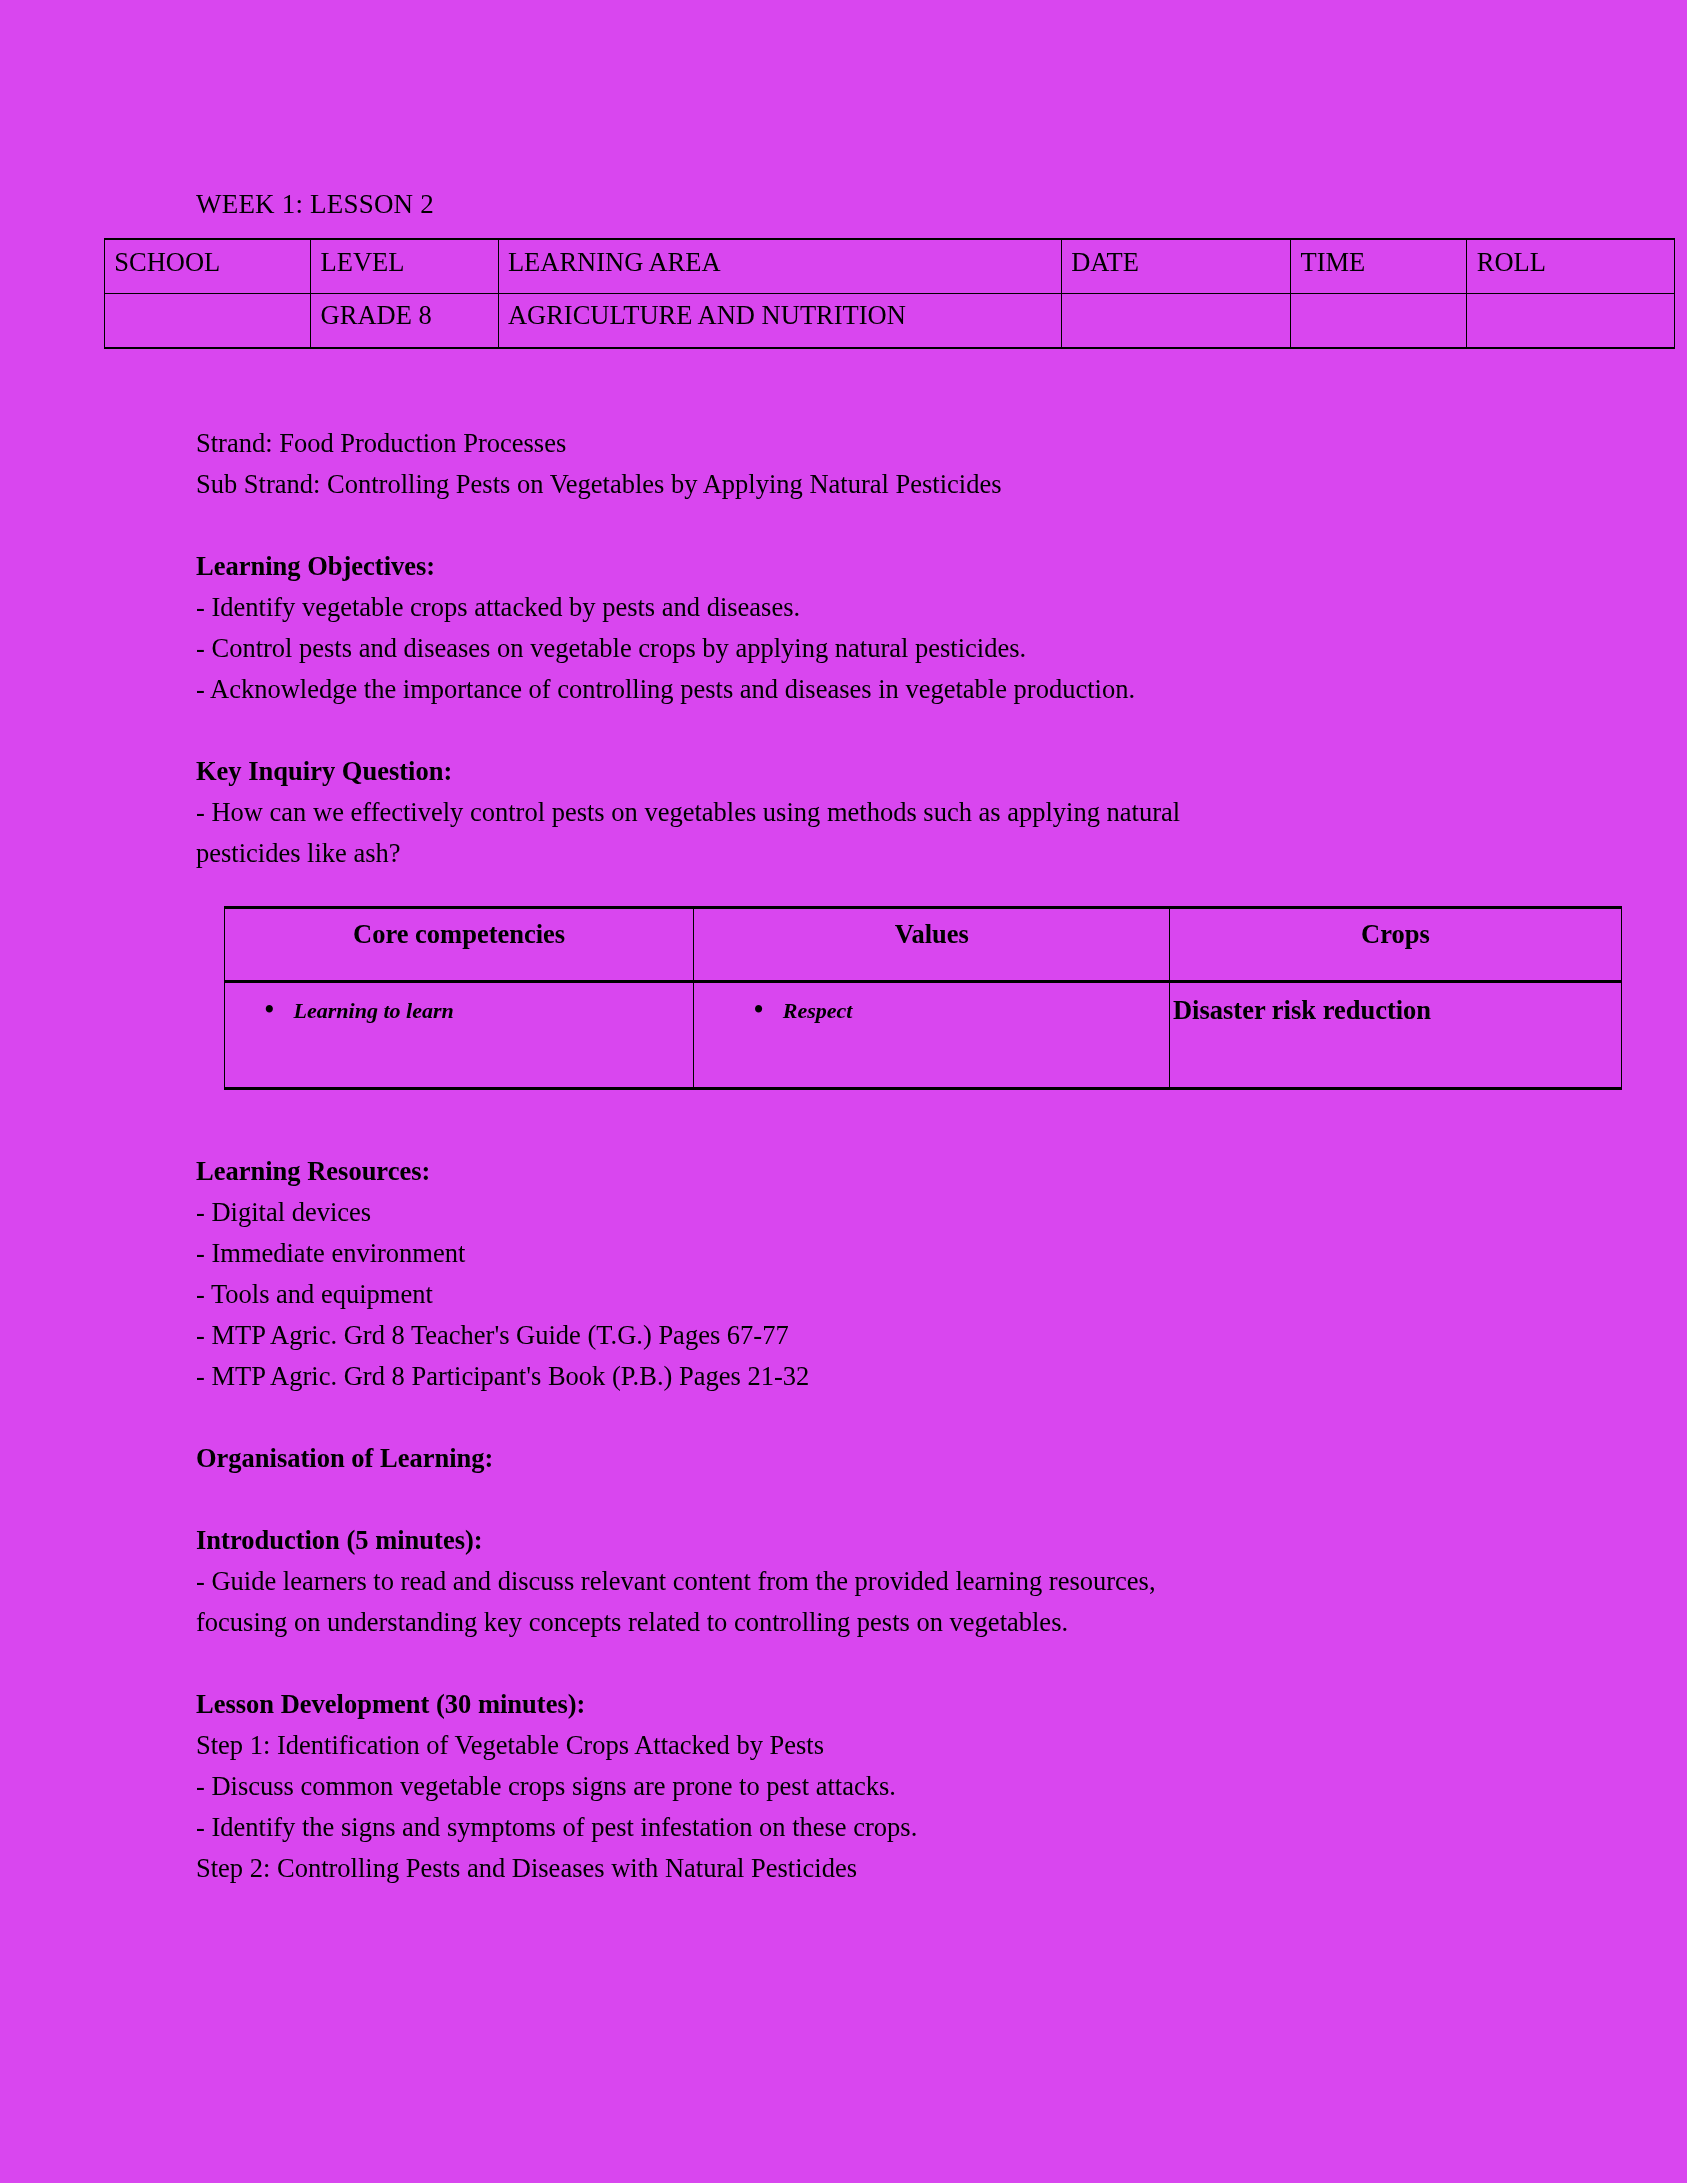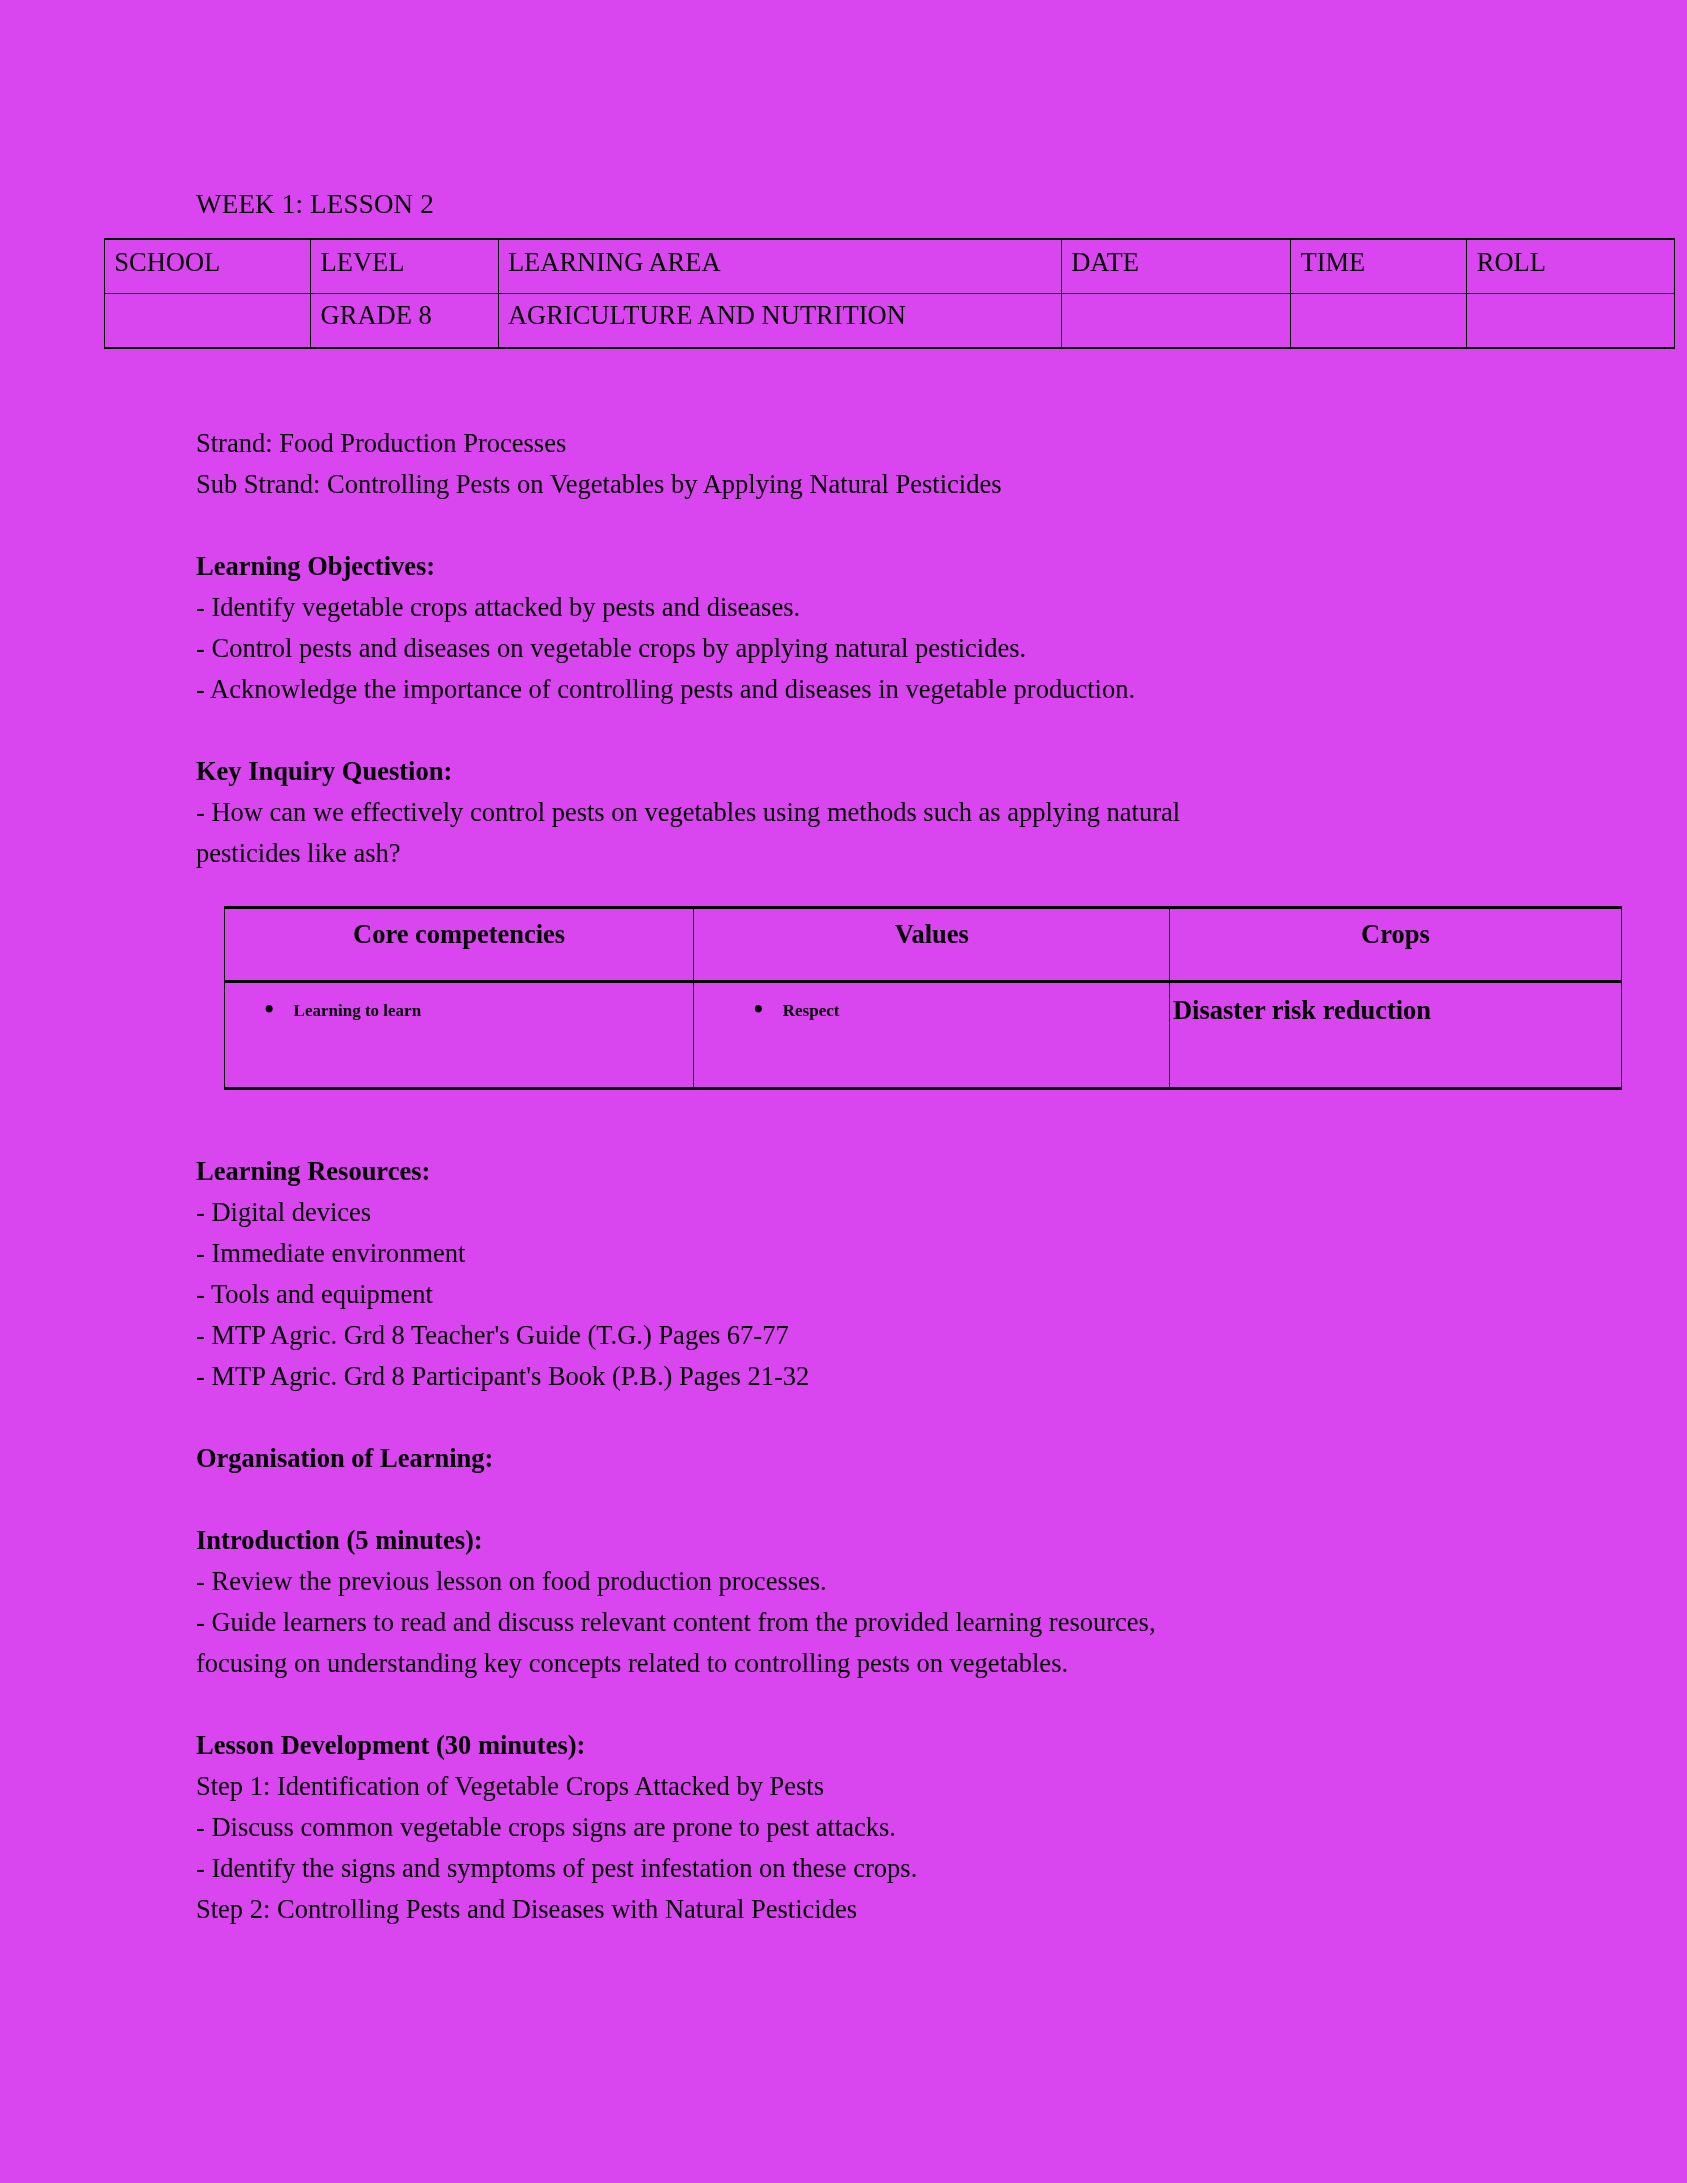--- a/index.html
+++ b/index.html
@@ -107,23 +107,24 @@
   .cc-2 { width: 470px; }
   .cc-3 { width: 445px; }
   .bullet-list {
     list-style: none;
     margin: 0;
     padding: 0 0 0 66px;
     font-weight: bold;
   }
   .bullet-list li {
     position: relative;
-    font-size: 17px;
+    font-size: 22px;
     line-height: 41px;
     max-width: 172px;
+    font-style: italic;
   }
   .bullet-list li::before {
     content: "\2022";
     position: absolute;
     left: -29px;
     top: -1.3px;
     font-size: 26.5px;
   }
   .bullet-list.indent-2 { padding-left: 86px; }
   .bullet-list.indent-2 li { max-width: 278px; }
@@ -220,21 +221,20 @@
     <div class="ln">- MTP Agric. Grd 8 Teacher's Guide (T.G.) Pages 67-77</div>
     <div class="ln">- MTP Agric. Grd 8 Participant's Book (P.B.) Pages 21-32</div>
 
     <div class="spacer-m"></div>
 
     <div class="ln b">Organisation of Learning:</div>
 
     <div class="spacer-m"></div>
 
     <div class="ln b">Introduction (5 minutes):</div>
-    <div class="ln">- Review the previous lesson on food production processes.</div>
     <div class="ln">- Guide learners to read and discuss relevant content from the provided learning resources,</div>
     <div class="ln">focusing on understanding key concepts related to controlling pests on vegetables.</div>
 
     <div class="spacer-m"></div>
 
     <div class="ln b">Lesson Development (30 minutes):</div>
     <div class="ln"><span class="b">Step 1:</span><span> Identification of Vegetable Crops Attacked by Pests</span></div>
     <div class="ln">- Discuss common vegetable crops signs are prone to pest attacks.</div>
     <div class="ln">- Identify the signs and symptoms of pest infestation on these crops.</div>
     <div class="ln"><span class="b">Step 2:</span><span> Controlling Pests and Diseases with Natural Pesticides</span></div>

